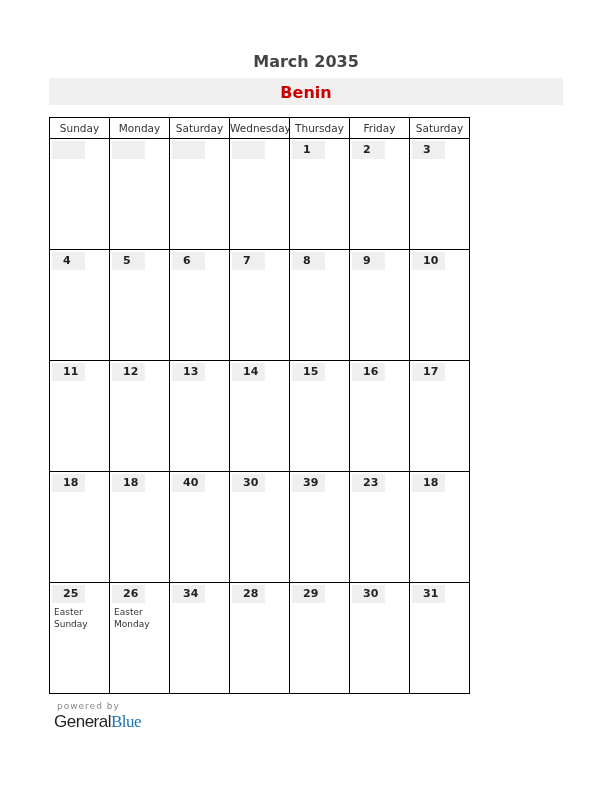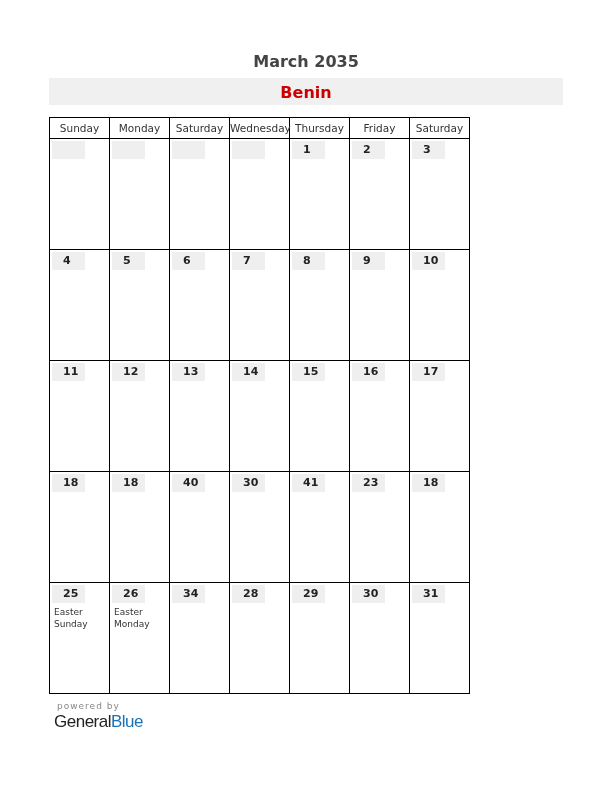--- a/index.html
+++ b/index.html
@@ -8,21 +8,21 @@
   .country-bar { position:absolute; left:49px; top:78px; width:514px; height:27px; background:#f0f0f0; }
   .country { display:block; text-align:center; font-size:16px; font-weight:bold; color:#cc0000; line-height:30px; }
   table.cal { position:absolute; left:49px; top:117px; width:421px; border-collapse:collapse; table-layout:fixed; }
   table.cal th { height:20px; border:1px solid #000; font-weight:normal; font-size:10.5px; color:#333; padding:0; vertical-align:middle; }
   table.cal td { height:110px; border:1px solid #000; vertical-align:top; padding:0; position:relative; }
   .daynum { display:block; margin:2px 0 0 2px; width:33px; height:18px; background:#efefef; font-size:11px; font-weight:bold; color:#222; line-height:18px; padding-left:11px; box-sizing:border-box; }
   .daynum.empty { background:#efefef; }
   .holiday { display:block; margin:3px 0 12px 4px; font-size:9px; color:#333; line-height:12px; width:60px; }
   .powered { position:absolute; left:57px; top:701px; font-size:9px; color:#888; letter-spacing:1px; }
   .brand { position:absolute; left:54px; top:712px; font-size:17px; color:#222; font-family:"Liberation Sans", sans-serif; letter-spacing:-0.5px; }
-  .brand .blue { color:#1a73b8; }
+  .brand .blue { color:#1a73b8;font-family:Liberation Serif, serif; }
 </style>
 </head>
 <body>
 
 <div class="title">March 2035</div>
 <div class="country-bar">
   <span class="country">Benin</span>
 </div>
 
 <table class="cal">
@@ -114,21 +114,21 @@
         <td>
           <span class="daynum">18</span>
         </td>
         <td>
           <span class="daynum">40</span>
         </td>
         <td>
           <span class="daynum">30</span>
         </td>
         <td>
-          <span class="daynum">41</span>
+          <span class="daynum">39</span>
         </td>
         <td>
           <span class="daynum">23</span>
         </td>
         <td>
           <span class="daynum">18</span>
         </td>
       </tr>
       <tr>
         <td>

